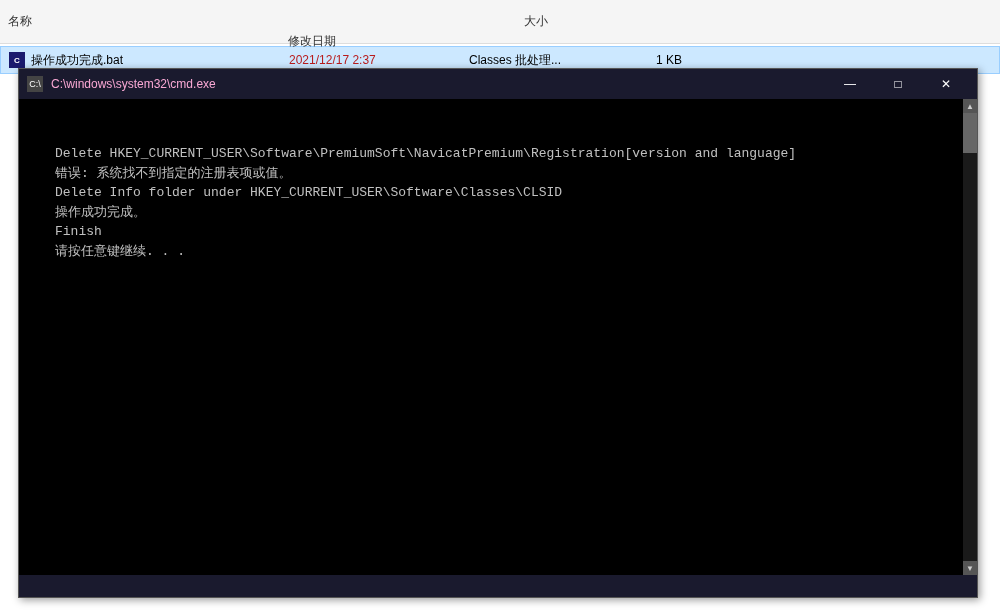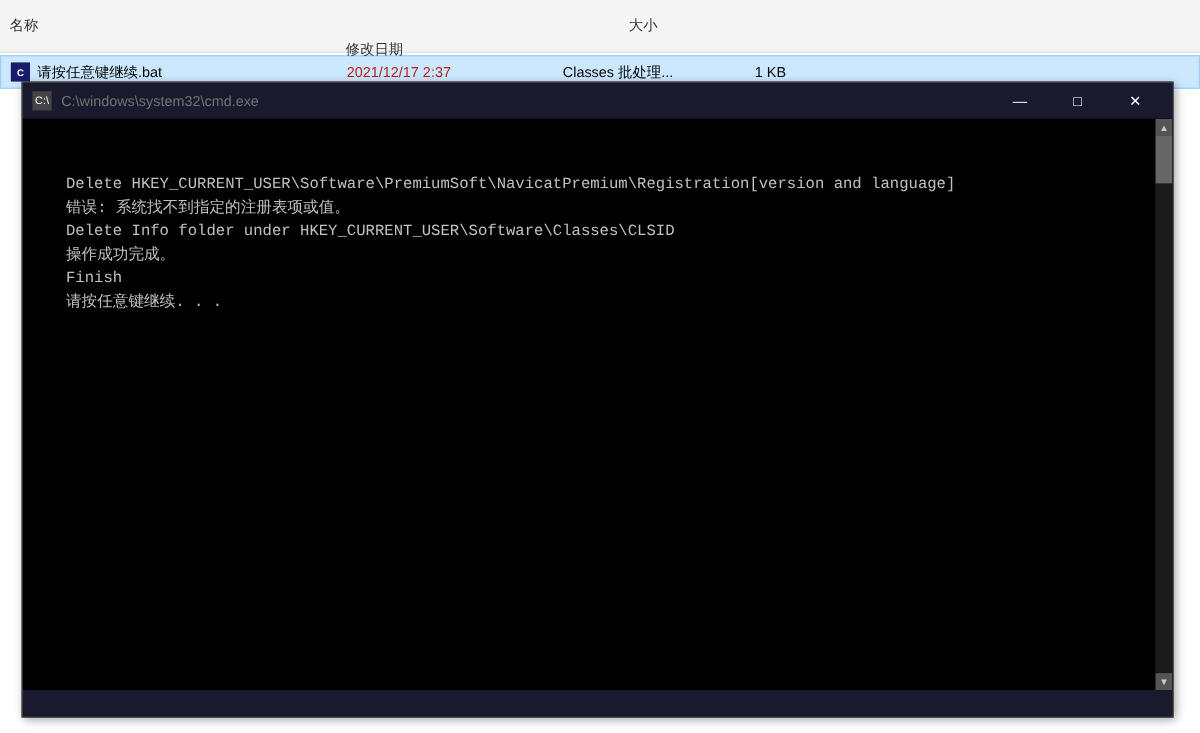--- a/index.html
+++ b/index.html
@@ -51,21 +51,21 @@
     .file-row .col-name {
       width: 280px;
       display: flex;
       align-items: center;
       gap: 6px;
       color: #000;
     }
 
     .file-row .col-date { width: 180px; color: #b91c1c; }
     .file-row .col-type { width: 160px; color: #000; }
-    .file-row .col-size { width: 80px; text-align: left; color: #000; }
+    .file-row .col-size { width: 80px; text-align: center; color: #000; }
 
     .bat-icon {
       width: 16px;
       height: 16px;
       background: #1a1a6e;
       display: inline-flex;
       align-items: center;
       justify-content: center;
       font-size: 8px;
       color: white;
@@ -105,21 +105,21 @@
       align-items: center;
       justify-content: center;
       font-size: 9px;
       color: #fff;
       flex-shrink: 0;
     }
 
     .cmd-titlebar-title {
       flex: 1;
       font-size: 12px;
-      color: #737373;
+      color: #f9a8d4;
     }
 
     .cmd-titlebar-buttons {
       display: flex;
       gap: 2px;
     }
 
     .cmd-titlebar-btn {
       width: 46px;
       height: 30px;
@@ -205,21 +205,21 @@
 
 <div class="file-explorer">
   <div class="file-table-header">
     <div class="col-name">名称</div>
     <div class="col-date">修改日期</div>
     <div class="col-size">大小</div>
   </div>
   <div class="file-row">
     <div class="col-name">
       <span class="bat-icon">C</span>
-      <span>请按任意键继续.bat</span>
+      <span>操作成功完成.bat</span>
     </div>
     <div class="col-date">2021/12/17 2:37</div>
     <div class="col-type">Classes 批处理...</div>
     <div class="col-size">1 KB</div>
   </div>
 </div>
 
 <div class="cmd-window">
   <div class="cmd-titlebar">
     <span class="cmd-titlebar-icon">C:\</span>

